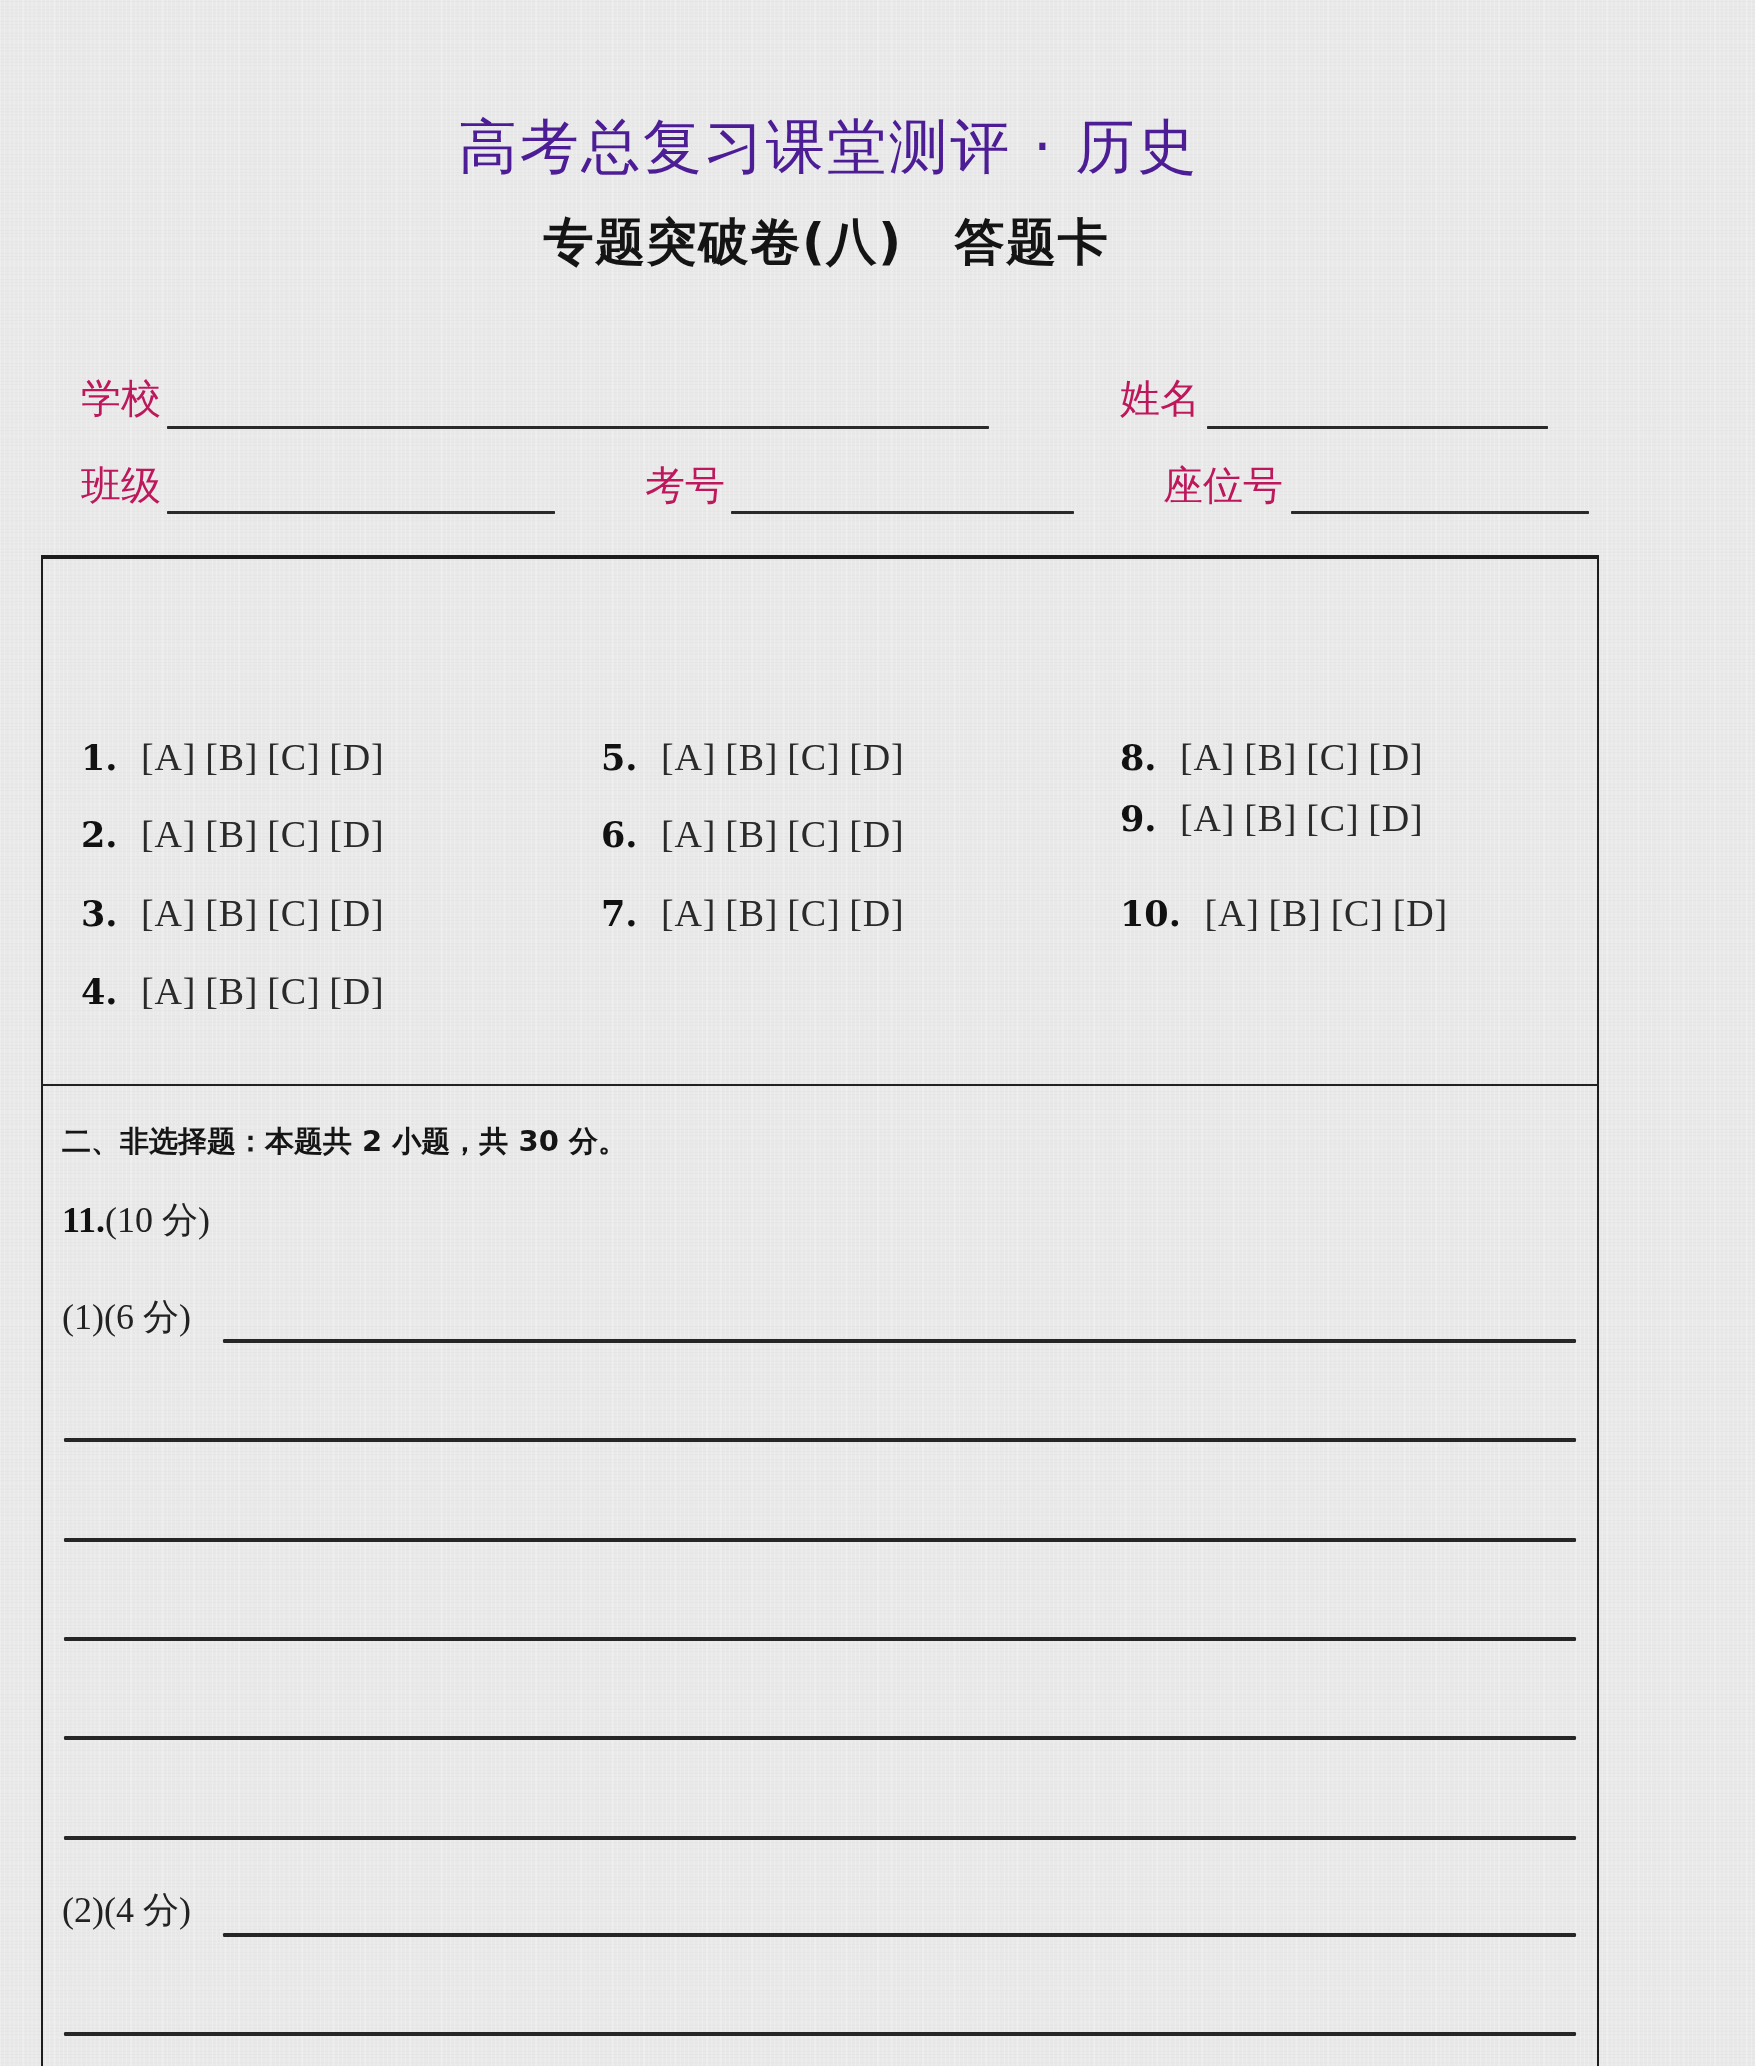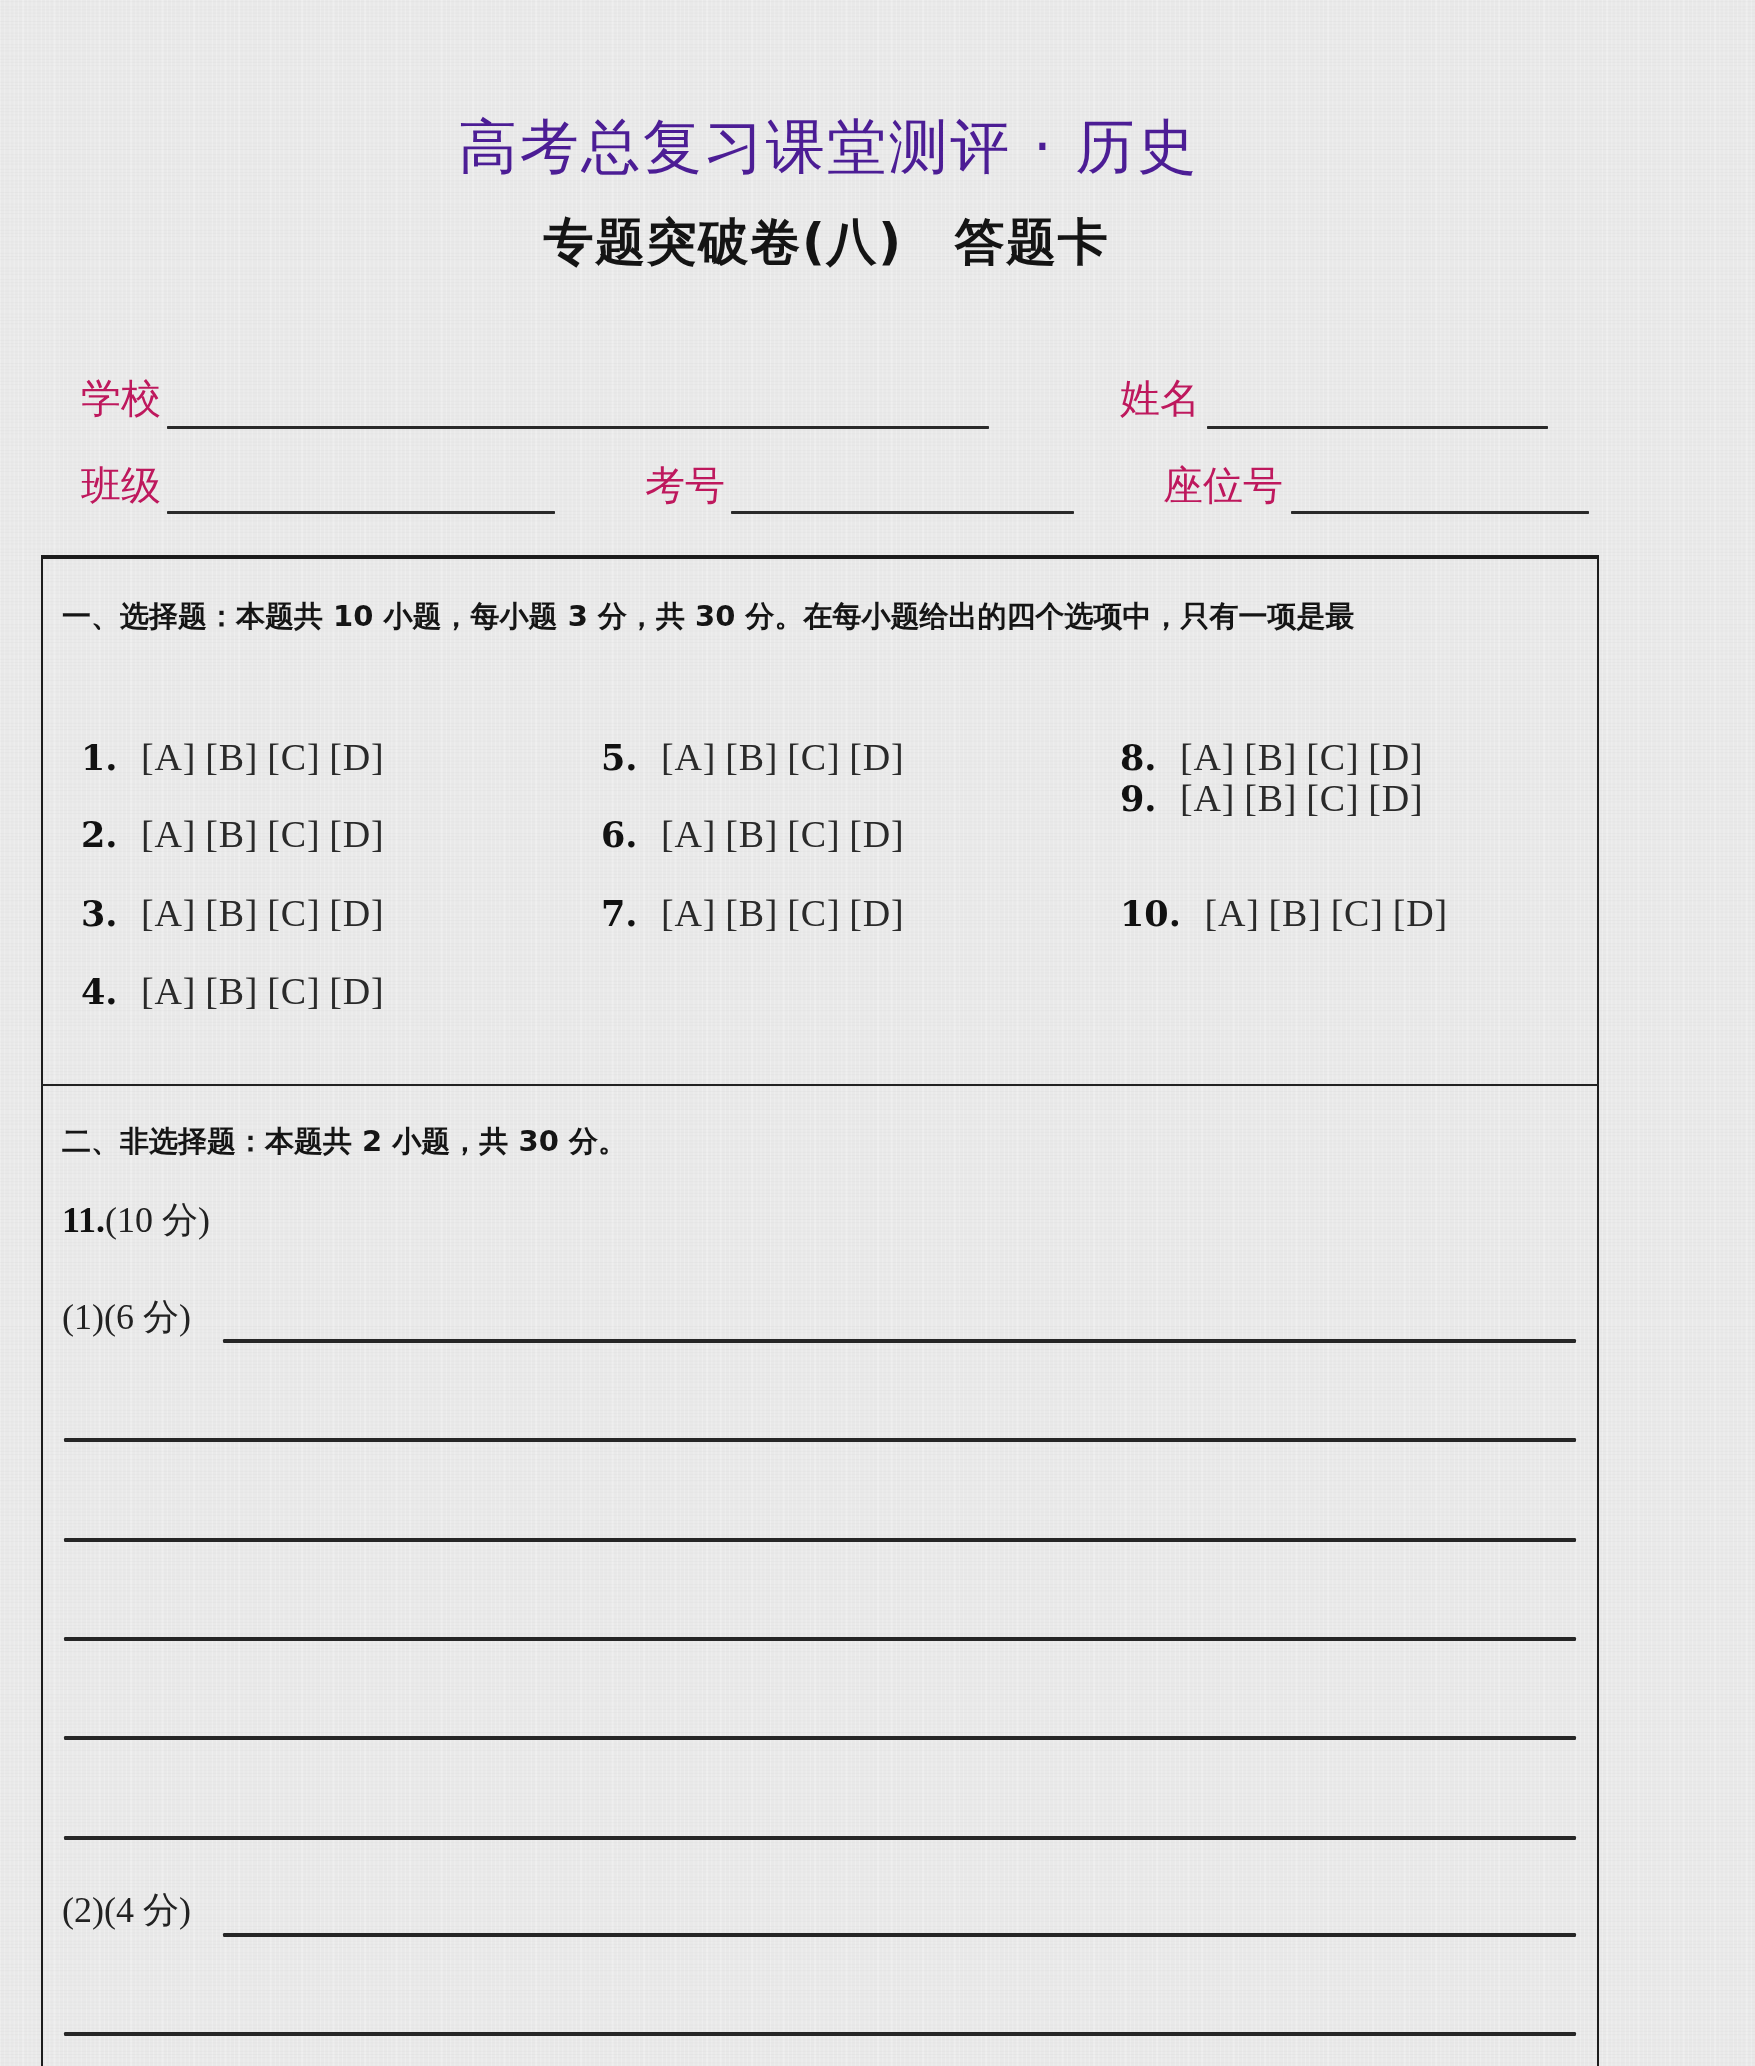--- a/index.html
+++ b/index.html
@@ -66,21 +66,20 @@
 <div class="abs field-label" style="left:645px; top:463px;">考号</div>
 <div class="abs field-line" style="left:731px; top:511px; width:343px;"></div>
 
 <div class="abs field-label" style="left:1163px; top:463px;">座位号</div>
 <div class="abs field-line" style="left:1291px; top:511px; width:298px;"></div>
 
 <div class="abs main-box"></div>
 <div class="abs divider"></div>
 
 <div class="abs instr" style="left:62px; top:589px; width:1529px;">
-  <div>一、选择题：本题共 10 小题，每小题 3 分，共 30 分。在每小题给出的四个选项中，只有一项是最</div>
 </div>
 
 <div class="abs q-row" style="left:81px; top:731px;">
   <span class="q-num">1.</span>
   <span class="opt">[A]</span><span class="opt">[B]</span><span class="opt">[C]</span><span class="opt">[D]</span>
 </div>
 <div class="abs q-row" style="left:81px; top:808px;">
   <span class="q-num">2.</span>
   <span class="opt">[A]</span><span class="opt">[B]</span><span class="opt">[C]</span><span class="opt">[D]</span>
 </div>
@@ -103,21 +102,21 @@
 </div>
 <div class="abs q-row" style="left:601px; top:887px;">
   <span class="q-num">7.</span>
   <span class="opt">[A]</span><span class="opt">[B]</span><span class="opt">[C]</span><span class="opt">[D]</span>
 </div>
 
 <div class="abs q-row" style="left:1120px; top:731px;">
   <span class="q-num">8.</span>
   <span class="opt">[A]</span><span class="opt">[B]</span><span class="opt">[C]</span><span class="opt">[D]</span>
 </div>
-<div class="abs q-row" style="left:1120px; top:772px;">
+<div class="abs q-row" style="left:1120px; top:792px;">
   <span class="q-num">9.</span>
   <span class="opt">[A]</span><span class="opt">[B]</span><span class="opt">[C]</span><span class="opt">[D]</span>
 </div>
 <div class="abs q-row" style="left:1120px; top:887px;">
   <span class="q-num">10.</span>
   <span class="opt">[A]</span><span class="opt">[B]</span><span class="opt">[C]</span><span class="opt">[D]</span>
 </div>
 
 <div class="abs instr" style="left:62px; top:1114px;">二、非选择题：本题共 2 小题，共 30 分。</div>
 

